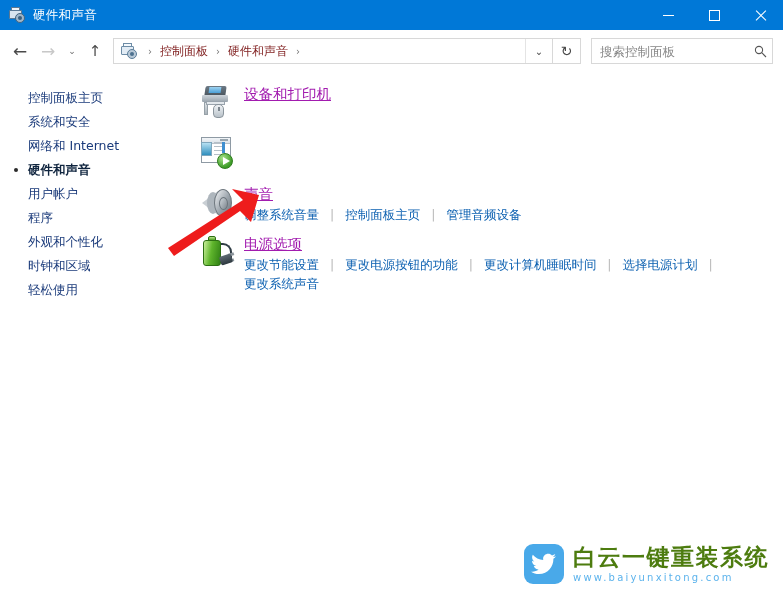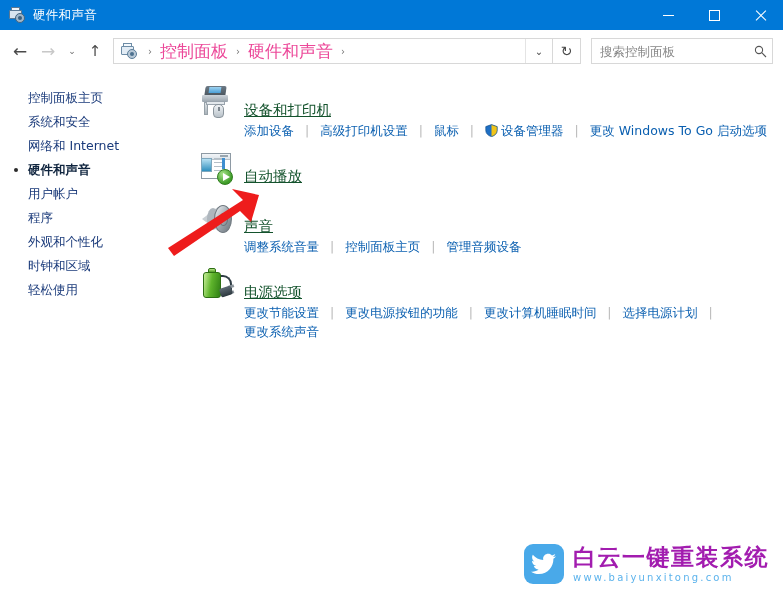--- a/index.html
+++ b/index.html
@@ -196,22 +196,22 @@
   }
   .ai-speaker::after {
     content: "";
     position: absolute;
     left: 2px; top: 2px;
     width: 4px; height: 4px;
     border-radius: 50%;
     background: #4d718f;
   }
   .crumb {
-    font-size: 17px;
-    color: #ec4899;
+    font-size: 12px;
+    color: #7f1d1d;
     padding: 0 3px;
     white-space: nowrap;
   }
   .crumb-sep {
     color: #767676;
     font-size: 10px;
     padding: 0 5px;
     user-select: none;
   }
   .addr-spacer { flex: 1 1 auto; }
@@ -316,27 +316,26 @@
   .cat-icon {
     width: 38px;
     flex: 0 0 38px;
     height: 40px;
     position: relative;
     margin-right: 8px;
     margin-left: 8px;
   }
   .cat-body { flex: 1 1 auto; min-width: 0; }
   .cat-title {
-    color: #14532d;
+    color: #a21caf;
     font-size: 14.5px;
     line-height: 20px;
     margin-bottom: 1px;
     display: inline-block;
     white-space: nowrap;
-    margin-top: 16px;
   }
   .cat-links {
     font-size: 12.5px;
     line-height: 19px;
     color: #0a5fb0;
   }
   .cat-link {
     color: #0a5fb0;
     white-space: nowrap;
   }
@@ -586,21 +585,21 @@
     align-items: center;
     justify-content: center;
     flex: 0 0 auto;
   }
   .wm-text {
     margin-left: 9px;
     line-height: 1;
   }
   .wm-name {
     font-size: 23px;
-    color: #a21caf;
+    color: #4d7c0f;
     letter-spacing: 1.5px;
     font-weight: bold;
     display: block;
   }
   .wm-url {
     font-size: 10px;
     color: #5cb3ec;
     letter-spacing: 2.2px;
     display: block;
     margin-top: 4px;
@@ -714,52 +713,34 @@
       <div class="cat-icon">
         <span class="ic-dev-top"></span>
         <span class="ic-dev-screen"></span>
         <span class="ic-dev-base"></span>
         <span class="ic-dev-leg"></span>
         <span class="ic-dev-tray"></span>
         <span class="ic-dev-mouse"></span>
       </div>
       <div class="cat-body">
         <div><a class="cat-title" href="#">设备和打印机</a></div>
-        <div class="cat-links">
-          <span class="cat-link">添加设备</span>
-          <span class="link-sep">|</span>
-          <span class="cat-link">高级打印机设置</span>
-          <span class="link-sep">|</span>
-          <span class="cat-link">鼠标</span>
-          <span class="link-sep">|</span>
-          <span class="shield">
-            <svg width="13" height="13" viewBox="0 0 13 13">
-              <path d="M6.5 0.6 L12.2 2.6 V6.6 C12.2 9.6 9.6 11.8 6.5 12.6 C3.4 11.8 0.8 9.6 0.8 6.6 V2.6 Z" fill="#1f6fc4"></path>
-              <path d="M6.5 0.6 L12.2 2.6 V6.6 C12.2 9.6 9.6 11.8 6.5 12.6 Z" fill="#f0c419"></path>
-              <path d="M6.5 0.6 L12.2 2.6 V6.6 C12.2 9.6 9.6 11.8 6.5 12.6 C3.4 11.8 0.8 9.6 0.8 6.6 V2.6 Z" fill="none" stroke="#16528f" stroke-width="0.7"></path>
-            </svg>
-          </span><span class="cat-link">设备管理器</span>
-          <span class="link-sep">|</span>
-          <span class="cat-link">更改 Windows To Go 启动选项</span>
-        </div>
       </div>
     </div>
 
     <div class="category">
       <div class="cat-icon">
         <span class="ic-ap-win">
           <span class="ic-ap-title"></span>
         </span>
         <span class="ic-ap-img"></span>
         <span class="ic-ap-lines"></span>
         <span class="ic-ap-bar"></span>
         <span class="ic-ap-play"></span>
       </div>
       <div class="cat-body">
-        <div><a class="cat-title" href="#">自动播放</a></div>
       </div>
     </div>
 
     <div class="category">
       <div class="cat-icon">
         <span class="ic-snd-cone"></span>
         <span class="ic-snd-back"></span>
         <span class="ic-snd-disc"></span>
       </div>
       <div class="cat-body">

